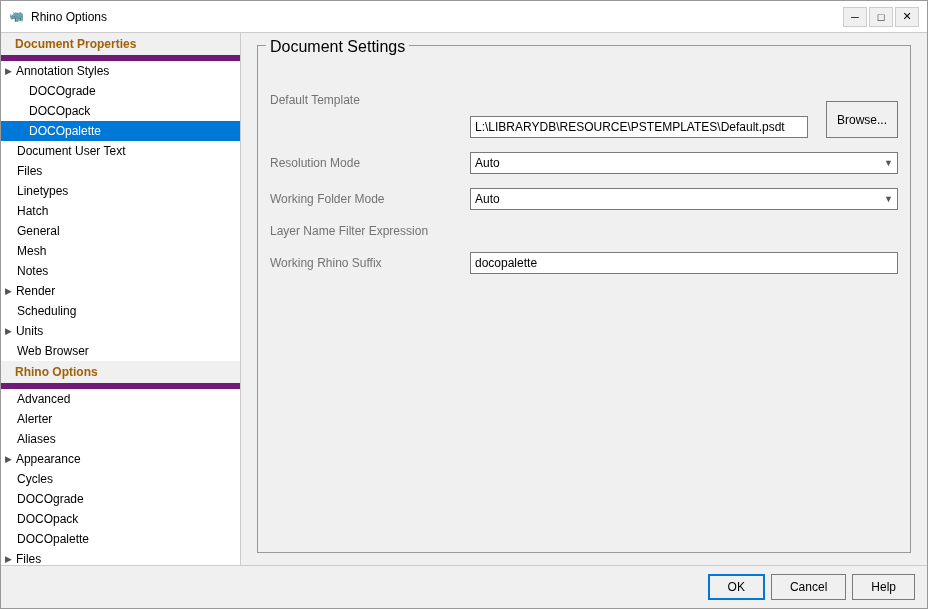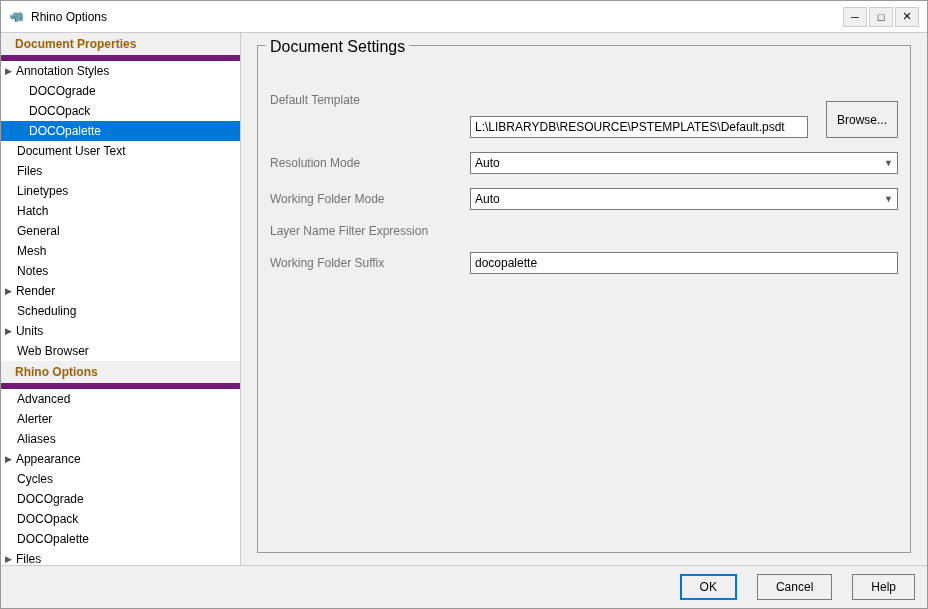--- a/index.html
+++ b/index.html
@@ -186,21 +186,21 @@
       margin-top: 39px;
     }
 
     
     .footer {
       background: #f0f0f0;
       border-top: 1px solid #ccc;
       padding: 8px 12px;
       display: flex;
       justify-content: flex-end;
-      gap: 20px;
+      gap: 6px;
     }
     .footer-btn {
       height: 26px;
       padding: 0 18px;
       background: #f0f0f0;
       border: 1px solid #7a7a7a;
       font-size: 12px;
       cursor: pointer;
       font-family: inherit;
     }
@@ -352,21 +352,21 @@
               <span class="dropdown-arrow">▼</span>
             </div>
           </div>
         </div>
 
         <div class="form-row">
           <div class="form-label">Layer Name Filter Expression</div>
         </div>
 
         <div class="form-row">
-          <div class="form-label">Working Folder Suffix</div>
+          <div class="form-label">Working Rhino Suffix</div>
           <div class="form-control-area">
             <input type="text" class="text-input" value="docopalette" style="">
           </div>
         </div>
       </div>
     </div>
   </div>
 
   <div class="footer">
     <button class="footer-btn primary">OK</button>

